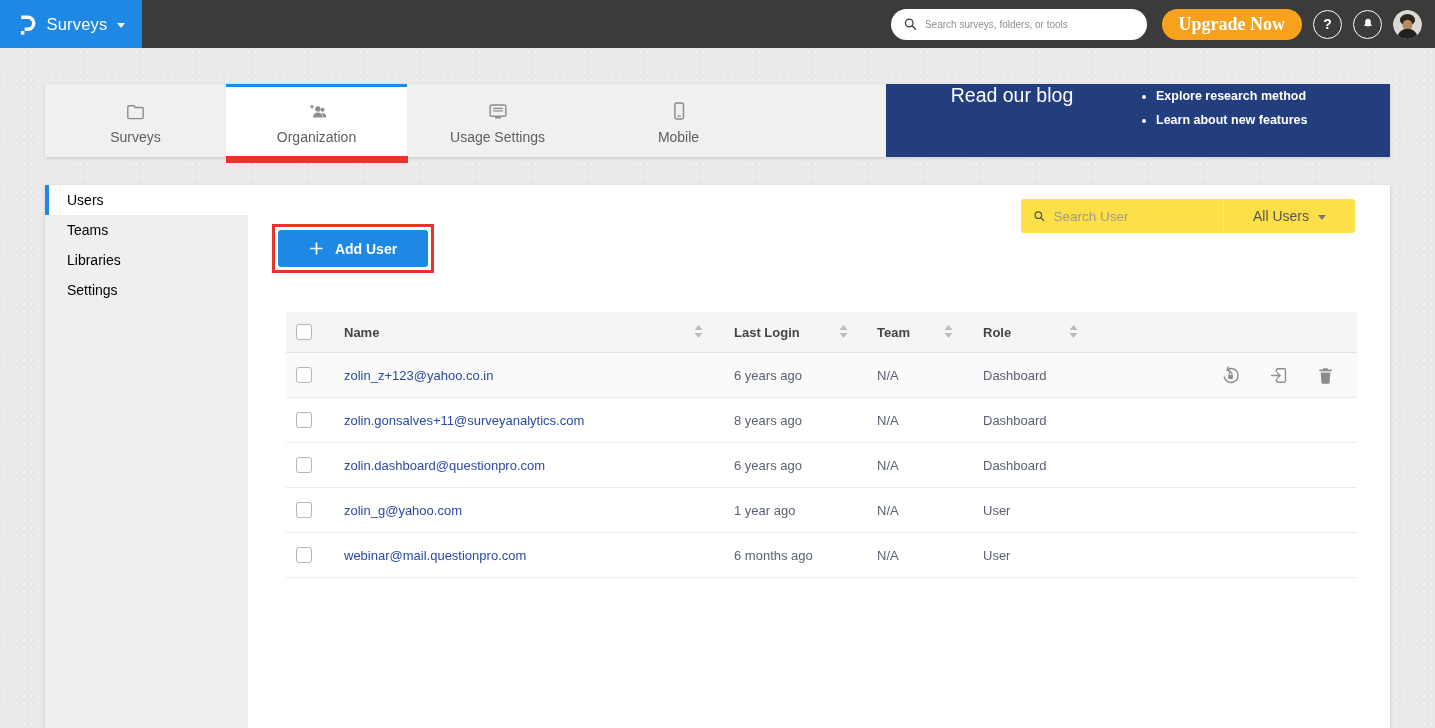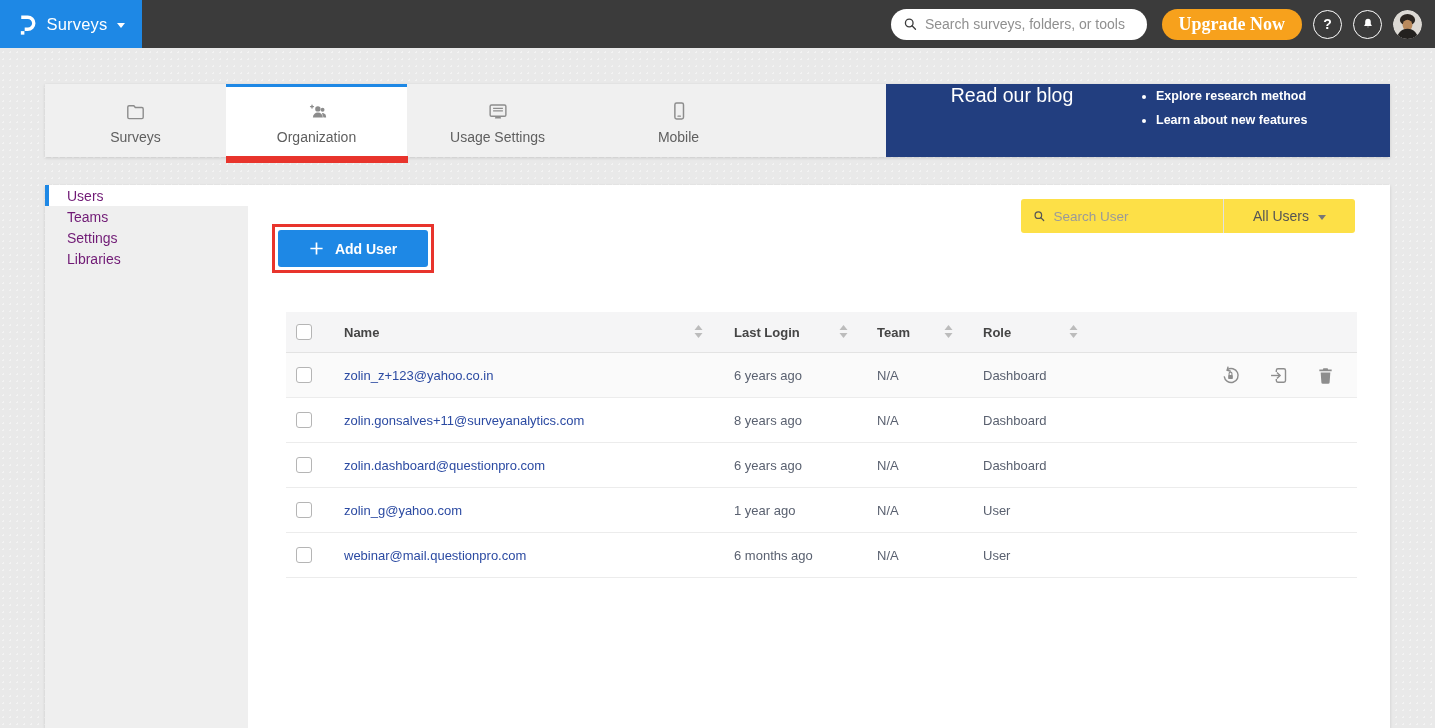--- a/index.html
+++ b/index.html
@@ -11,39 +11,39 @@
     background-size:7px 7px;
     position:relative;
   }
   
   .topbar { position:absolute; left:0; top:0; width:100%; height:48px; background:#3b3b3b; display:flex; align-items:center; z-index:10; }
   .brand { width:142px; height:48px; background:#1e88e5; display:flex; align-items:center; justify-content:center; gap:9px; cursor:pointer; }
   .brand-label { color:#fff; font-size:16.5px; letter-spacing:.2px; }
   .caret-down { width:0; height:0; border-left:4.5px solid transparent; border-right:4.5px solid transparent; border-top:5.5px solid #fff; margin-top:2px; }
   .topbar-right { margin-left:auto; display:flex; align-items:center; padding-right:13px; }
   .global-search { width:256px; height:31px; background:#fff; border-radius:16px; display:flex; align-items:center; padding:0 12px; gap:8px; }
-  .global-search input { border:none; outline:none; background:transparent; font-size:14px; color:#a21caf; width:100%; font-family:inherit; }
+  .global-search input { border:none; outline:none; background:transparent; font-size:10px; color:#a21caf; width:100%; font-family:inherit; }
   .global-search input::placeholder { color:#8f8f8f; }
   .upgrade-btn { margin-left:15px; height:31px; padding:0 17px; border:none; border-radius:16px; background:#f7a11c; color:#fff; font-weight:bold; font-size:18px; font-family:Liberation Serif, serif; cursor:pointer; }
   .circle-btn { width:29px; height:29px; border:1.6px solid #fff; border-radius:50%; margin-left:11px; display:flex; align-items:center; justify-content:center; color:#fff; font-weight:bold; font-size:14px; cursor:pointer; }
   .avatar { width:29px; height:29px; border-radius:50%; overflow:hidden; margin-left:11px; cursor:pointer; }
   
   .tabpanel { position:absolute; left:45px; top:84px; width:1345px; height:73px; background:#f0f0f0; box-shadow:0 1px 3px rgba(0,0,0,.14); display:flex; z-index:3; }
   .tab { width:181px; height:73px; display:flex; flex-direction:column; align-items:center; justify-content:center; gap:7px; cursor:pointer; border-top:3px solid transparent; }
   .tab.active { background:#fff; border-top:3px solid #1e88e5; }
   .tab-label { font-size:14px; color:#5f5f5f; }
   .tab-icon { height:22px; display:flex; align-items:flex-end; }
   .promo { margin-left:auto; width:504px; height:73px; background:#223e7f; display:flex; align-items:flex-start; }
   .promo-title { flex:0 0 50%; text-align:center; color:#fff; font-size:19.5px; font-weight:500; }
   .promo-bullets { flex:1; list-style:disc; color:#fff; font-size:12.5px; font-weight:600; padding-left:18px; line-height:1.95; }
   .red-underline { position:absolute; left:226px; top:156px; width:182px; height:7px; background:#e8342c; z-index:6; }
   
   .content-panel { position:absolute; left:45px; top:185px; width:1345px; height:543px; background:#fff; box-shadow:0 1px 3px rgba(0,0,0,.14); display:flex; z-index:2; }
   .side { width:203px; background:#efefef; }
-  .side-item { height:21px; display:flex; align-items:center; padding-left:18px; font-size:14px; color:#701a75; cursor:pointer; border-left:4px solid transparent; }
+  .side-item { height:30px; display:flex; align-items:center; padding-left:18px; font-size:14px; color:#000000; cursor:pointer; border-left:4px solid transparent; }
   .side-item.active { background:#fff; border-left:4px solid #1e88e5; }
   .main { flex:1; position:relative; }
   
   .adduser-annotation { position:absolute; left:24px; top:39px; border:3px solid #e8342c; padding:3px; z-index:5; }
   .adduser-btn { width:150px; height:37px; background:#1e88e5; border:none; border-radius:3px; color:#fff; font-size:14px; font-weight:bold; font-family:inherit; display:flex; align-items:center; justify-content:center; gap:11px; cursor:pointer; }
   
   .filterbar { position:absolute; right:35px; top:14px; height:34px; display:flex; background:#fde047; border-radius:3px; }
   .search-user { width:203px; display:flex; align-items:center; gap:8px; padding:0 12px; border-right:1px solid #e1e1e1; }
   .search-user input { border:none; outline:none; background:transparent; font-size:13.5px; color:#555; width:100%; font-family:inherit; }
   .search-user input::placeholder { color:#9a9a9a; }
@@ -167,24 +167,24 @@
 
 <section class="content-panel">
   <aside class="side">
     <div class="side-item active">
       <span>Users</span>
     </div>
     <div class="side-item">
       <span>Teams</span>
     </div>
     <div class="side-item">
+      <span>Libraries</span>
+    </div>
+    <div class="side-item">
       <span>Settings</span>
-    </div>
-    <div class="side-item">
-      <span>Libraries</span>
     </div>
   </aside>
 
   <div class="main">
 
     <div class="adduser-annotation">
       <button class="adduser-btn">
         <svg width="15" height="15" viewBox="0 0 16 16">
           <path d="M8 1.5 V14.5 M1.5 8 H14.5" stroke="#fff" stroke-width="1.8"></path>
         </svg>

